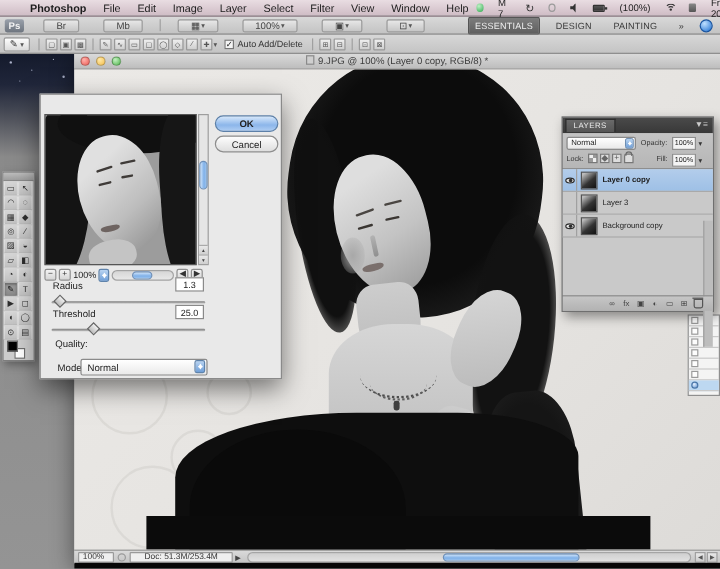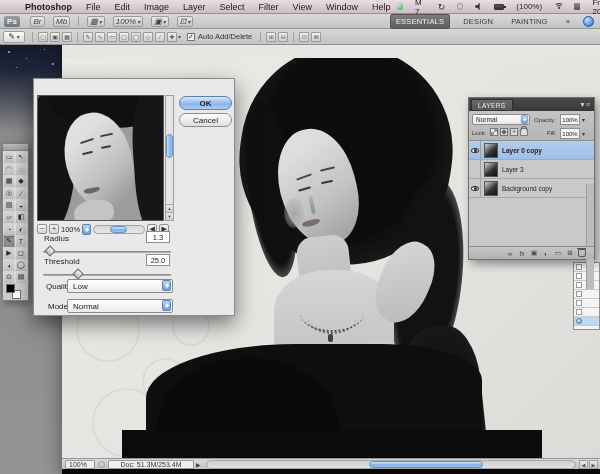--- a/index.html
+++ b/index.html
@@ -23,21 +23,21 @@
   .wifi { width:10px; height:7px; position:relative; }
   .wifi i { position:absolute; border:1px solid #333; border-color:#333 transparent transparent transparent; border-radius:50%; }
   .wifi i:nth-child(1){ left:0; top:0; width:10px; height:10px; }
   .wifi i:nth-child(2){ left:2px; top:2px; width:6px; height:6px; }
   .wifi i:nth-child(3){ left:4px; top:4px; width:2px; height:2px; background:#333; border:none; border-radius:50%; }
   .flag-icon { width:8px; height:7px; background:linear-gradient(#888,#555); border-radius:1px; }
 
   
   .appbar { left:0; top:14px; width:600px; height:15px; background:linear-gradient(#d9d9d9,#c3c3c3); border-bottom:1px solid #969696; display:flex; align-items:center; font-size:8px; color:#333; z-index:40; }
   .ps-logo { width:16px; height:11px; margin:0 6px 0 4px; background:linear-gradient(#9aa1ab,#6e757f); color:#f2f2f2; font-weight:bold; font-size:8px; text-align:center; line-height:11px; border-radius:2px; }
-  .bar-btn { height:11px; min-width:15px; margin:0 4px; border:1px solid #9b9b9b; border-radius:2px; background:linear-gradient(#e8e8e8,#c6c6c6); display:flex; align-items:center; justify-content:center; padding:0 2px; gap:1px; color:#444;font-style:italic; }
+  .bar-btn { height:11px; min-width:15px; margin:0 10px; border:1px solid #9b9b9b; border-radius:2px; background:linear-gradient(#e8e8e8,#c6c6c6); display:flex; align-items:center; justify-content:center; padding:0 10px; gap:1px; color:#444; }
   .bar-sep { width:1px; height:10px; background:#a0a0a0; margin:0 4px; }
   .caret { font-size:6px; color:#555; }
   .workspaces { margin-left:auto; display:flex; align-items:center; gap:8px; padding-right:6px; font-size:7.5px; color:#3a3a3a; letter-spacing:.2px; }
   .ws { padding:2px 5px; }
   .ws.active { background:linear-gradient(#7c7c7c,#5f5f5f); color:#f0f0f0; border-radius:2px; border:1px solid #555; }
   .cs-live { width:11px; height:11px; border-radius:50%; background:radial-gradient(circle at 35% 30%,#bfe0ff,#1d6fd1); border:1px solid #1a55a0; }
 
   
   .optionsbar { left:0; top:29px; width:600px; height:16px; background:linear-gradient(#d7d7d7,#c4c4c4); border-bottom:1px solid #8f8f8f; display:flex; align-items:center; font-size:8px; color:#333; z-index:40; }
   .opt-tool { width:22px; height:12px; margin:0 3px 0 3px; border:1px solid #9b9b9b; background:linear-gradient(#fdfdfd,#dadada); border-radius:2px; display:flex; align-items:center; justify-content:center; gap:2px; }
@@ -263,20 +263,26 @@
 
   <div class="abs desktop">
     <span class="star" style="left:8px; top:6px;"></span>
     <span class="star" style="left:26px; top:13px; width:1px; height:1px;"></span>
     <span class="star" style="left:44px; top:4px; width:1px; height:1px;"></span>
     <span class="star" style="left:52px; top:18px;"></span>
     <span class="star" style="left:16px; top:22px; width:1px; height:1px;"></span>
   </div>
 
   <div class="abs docwin">
+    <div class="titlebar">
+      <span class="tl red"></span>
+      <span class="tl yel"></span>
+      <span class="tl grn"></span>
+      <span class="doc-title"><span class="proxy-ic"></span><span>9.JPG @ 100% (Layer 0 copy, RGB/8) *</span></span>
+    </div>
 
     <div class="canvas">
 
       <div class="ph swirl" style="left:14px; top:240px; width:64px; height:64px;"></div>
       <div class="ph swirl" style="left:80px; top:300px; width:46px; height:46px;"></div>
       <div class="ph swirl" style="left:30px; top:330px; width:70px; height:70px;"></div>
       <div class="ph swirl" style="left:110px; top:250px; width:38px; height:38px;"></div>
 
       <div class="ph hair-main"></div>
       <div class="ph hair-left"></div>
@@ -395,21 +401,20 @@
         <span class="thumb" style="left:3px;"></span>
       </div>
 
     <span class="fld-label" style="left:10px; top:178px;">Threshold</span>
     <span class="fld-box" style="left:112px; top:175px;">25.0</span>
     <div class="slider" style="top:195px;">
         <span class="thumb" style="left:31px;"></span>
       </div>
 
     <span class="fld-label" style="left:12px; top:203px;">Quality:</span>
-    <div class="popup" style="top:200px;"><span>Low</span><span class="stepper"></span></div>
 
     <span class="fld-label" style="left:14px; top:223px;">Mode:</span>
     <div class="popup" style="top:220px;"><span>Normal</span><span class="stepper"></span></div>
   </div>
 
   <div class="abs layers">
     <div class="lp-head">
       <span class="lp-tab">LAYERS</span>
       <span class="lp-menu">▼≡</span>
     </div>

